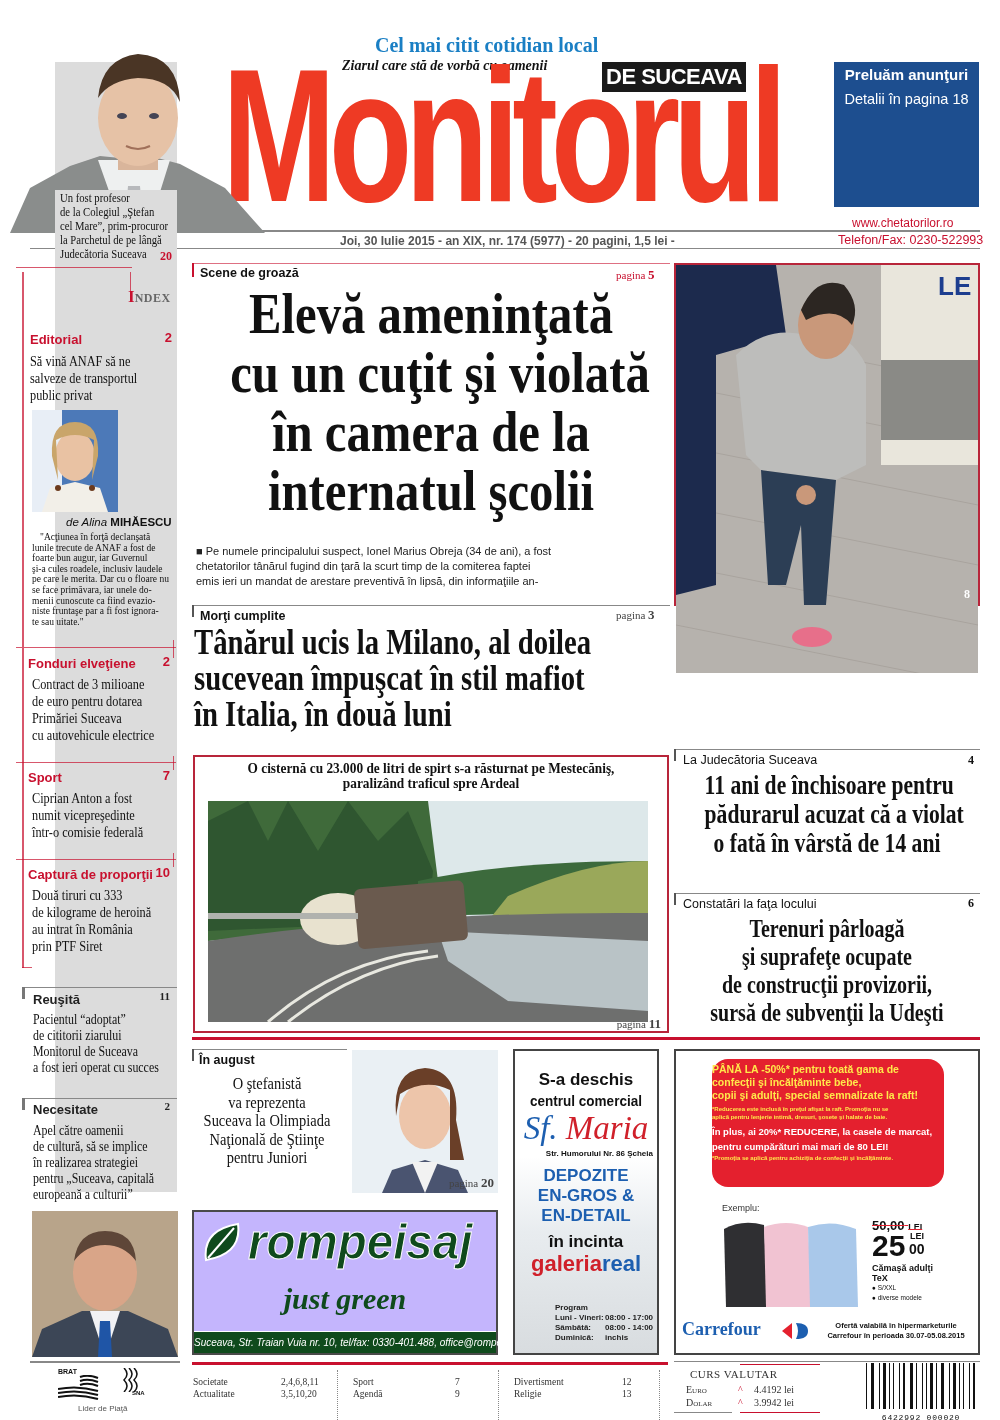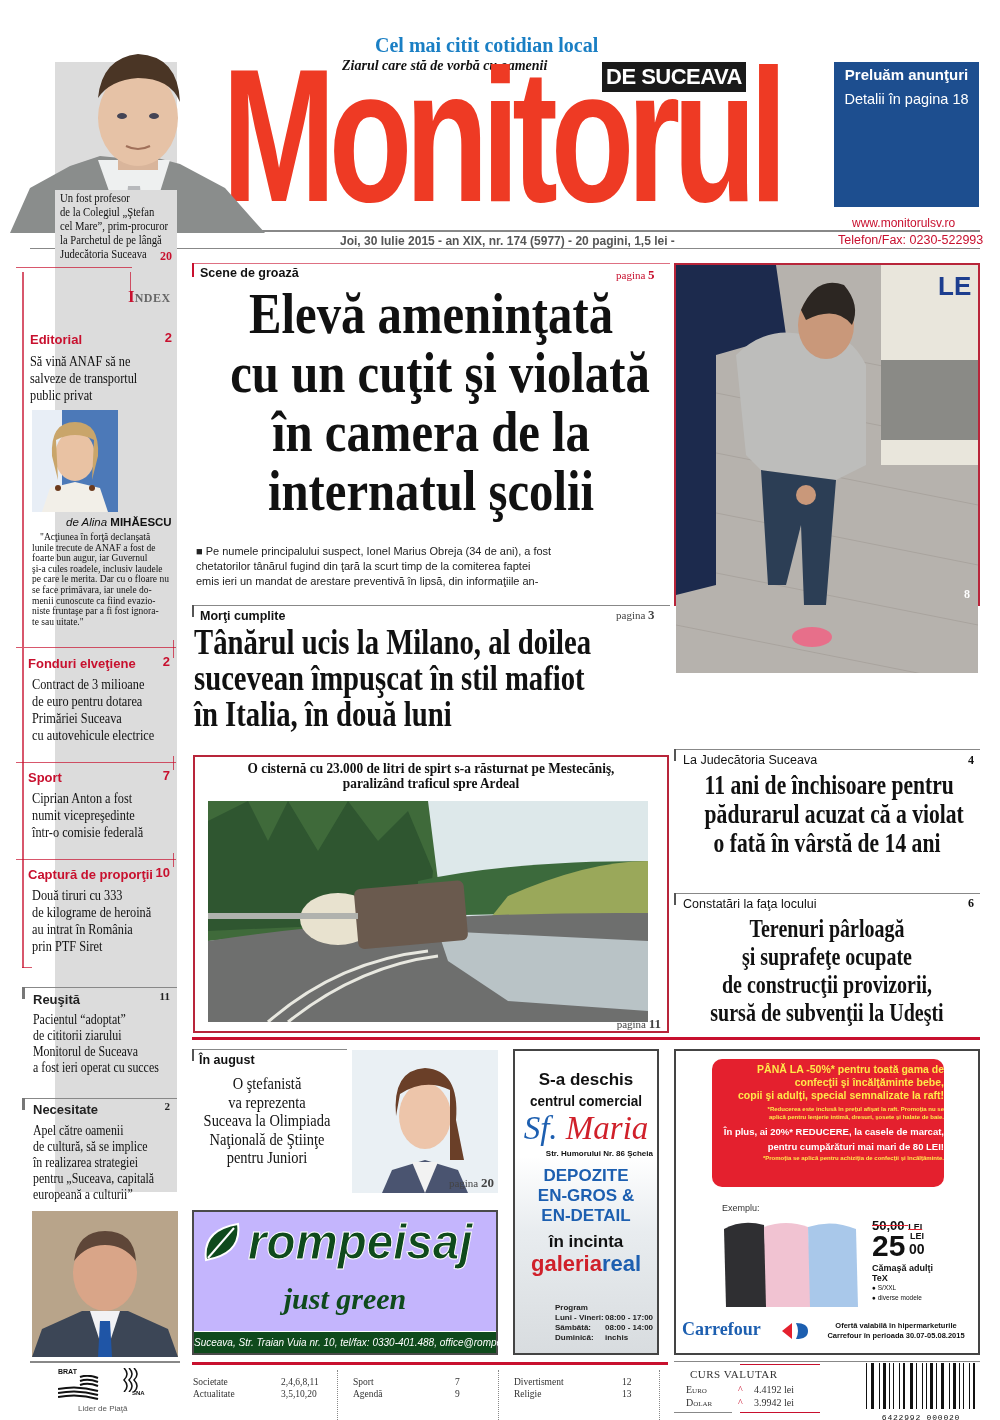--- a/index.html
+++ b/index.html
@@ -44,21 +44,21 @@
 <div class="abs" id="tagline">Cel mai citit cotidian local</div>
 <div class="abs" id="subtag">Ziarul care stă de vorbă cu oamenii</div>
 <div class="abs" id="logo">Monitorul</div>
 <div class="abs" id="suceava">DE SUCEAVA</div>
 
 <div class="abs" id="mo-box">
   <div class="top">Preluăm anunţuri</div>
   <div class="bot">Detalii în pagina 18</div>
 </div>
 
-<div class="abs" id="web">www.monitorulsv.ro</div>
+<div class="abs" id="web">www.chetatorilor.ro</div>
 <div class="abs greyline" style="left:185px;top:230px;width:795px;height:2px"></div>
 <div class="abs" id="issue">Joi, 30 Iulie 2015 - an XIX, nr. 174 (5977) - 20 pagini, 1,5 lei -</div>
 <div class="abs" id="phone">Telefon/Fax: 0230-522993</div>
 <div class="abs greyline" style="left:30px;top:248px;width:950px;height:1px"></div>
 
 <div class="abs" id="lcol-bg"></div>
 
 <div class="abs photo" style="left:10px;top:38px;width:255px;height:195px">
   <svg width="255" height="195" viewBox="0 0 255 195">
     <path d="M0 195 L20 150 L60 128 L90 118 L110 120 L140 118 L170 126 L215 150 L255 195 Z" fill="#8a8d8c"></path>
@@ -345,21 +345,21 @@
   <div style="text-align:center;font-family:'Liberation Sans',sans-serif;font-weight:bold;font-size:22px;line-height:24px"><span style="color:#d0202a">galeria</span><span style="color:#1d5fb0">real</span></div>
   <div style="position:absolute;left:40px;top:252px;font-family:'Liberation Sans',sans-serif;font-weight:bold;font-size:8px;line-height:10px;color:#222">
     <div>Program</div>
     <div><span style="display:inline-block;width:50px">Luni - Vineri:</span><span>08:00 - 17:00</span></div>
     <div><span style="display:inline-block;width:50px">Sâmbătă:</span><span>08:00 - 14:00</span></div>
     <div><span style="display:inline-block;width:50px">Duminică:</span><span>inchis</span></div>
   </div>
 </div>
 
 <div class="abs" style="left:674px;top:1049px;width:306px;height:306px;border:2px solid #444;background:#fff">
-  <div style="position:absolute;left:36px;top:8px;width:232px;height:128px;background:#e4202e;border-radius:10px;color:#fff;text-align:right;font-family:'Liberation Sans',sans-serif;font-weight:bold">
+  <div style="position:absolute;left:36px;top:8px;width:232px;height:128px;background:#e4202e;border-radius:16px;color:#fff;text-align:left;font-family:'Liberation Sans',sans-serif;font-weight:bold">
     <div style="font-size:10.5px;line-height:13px;margin-top:4px;color:#ffe84a">PÂNĂ LA -50%* pentru toată gama de</div>
     <div style="font-size:10.5px;line-height:13px;color:#ffe84a">confecţii şi încălţăminte bebe,</div>
     <div style="font-size:10.5px;line-height:13px;color:#ffe84a">copii şi adulţi, special semnalizate la raft!</div>
     <div style="font-size:6px;line-height:8px;margin-top:3px;color:#ffe84a">*Reducerea este inclusă în preţul afişat la raft. Promoţia nu se</div>
     <div style="font-size:6px;line-height:8px;color:#ffe84a">aplică pentru lenjerie intimă, dresuri, şosete şi halate de baie.</div>
     <div style="font-size:9.5px;line-height:15px;margin-top:3px">În plus, ai 20%* REDUCERE, la casele de marcat,</div>
     <div style="font-size:9.5px;line-height:15px">pentru cumpărături mai mari de 80 LEI!</div>
     <div style="font-size:6px;line-height:9px;color:#ffe84a">*Promoţia se aplică pentru achiziţia de confecţii şi încălţăminte.</div>
   </div>
   <div style="position:absolute;left:46px;top:152px;font-family:'Liberation Sans',sans-serif;font-size:9px;color:#333">Exemplu:</div>

